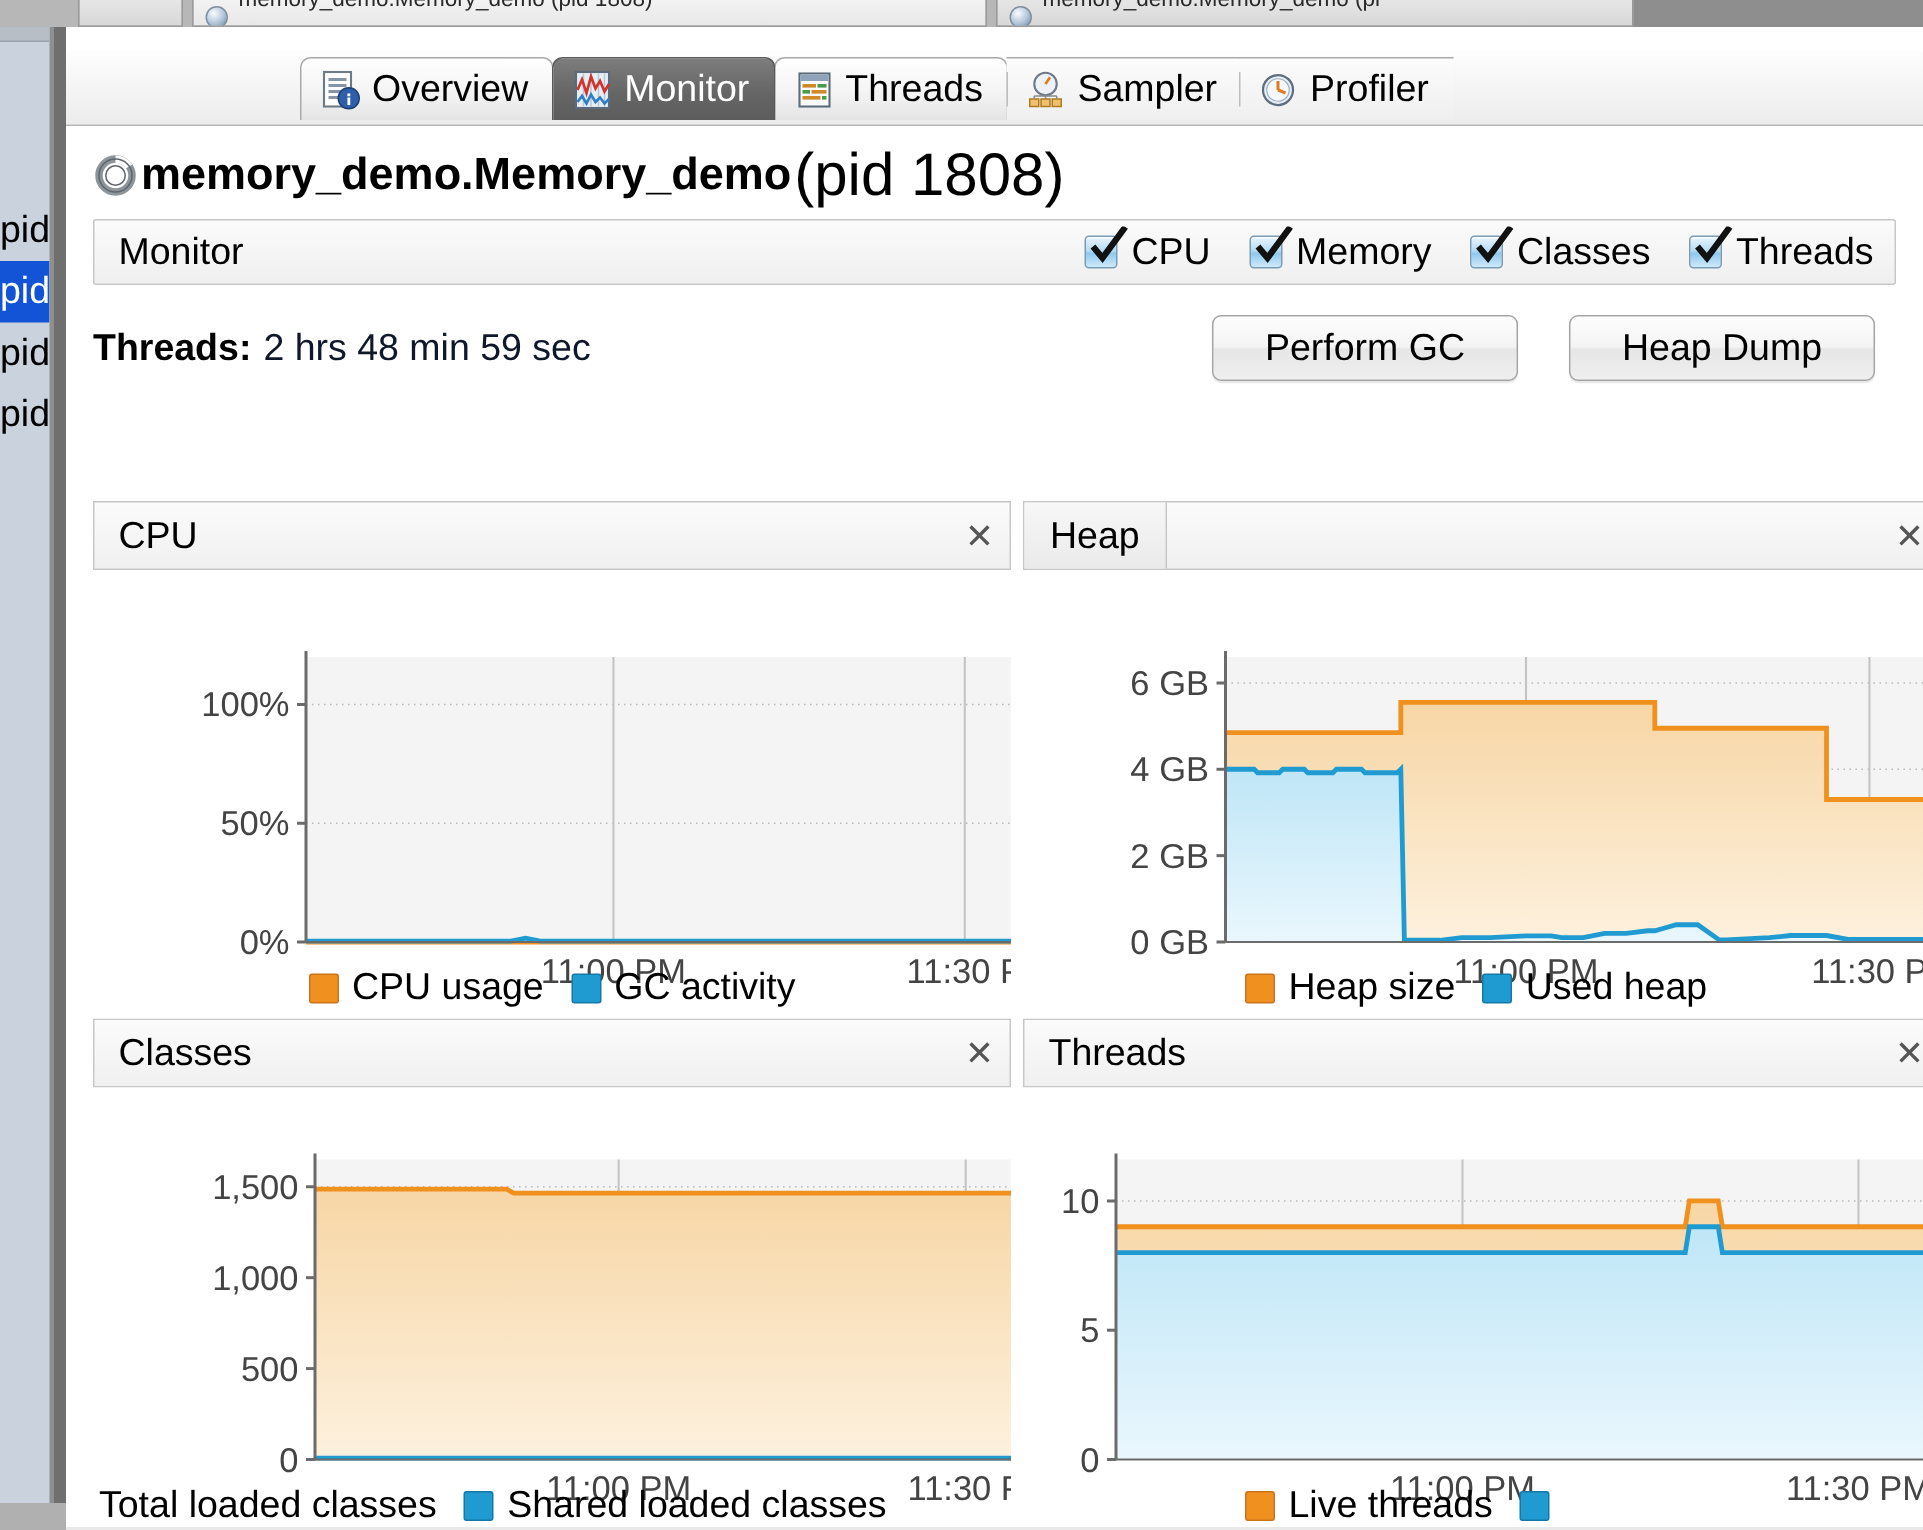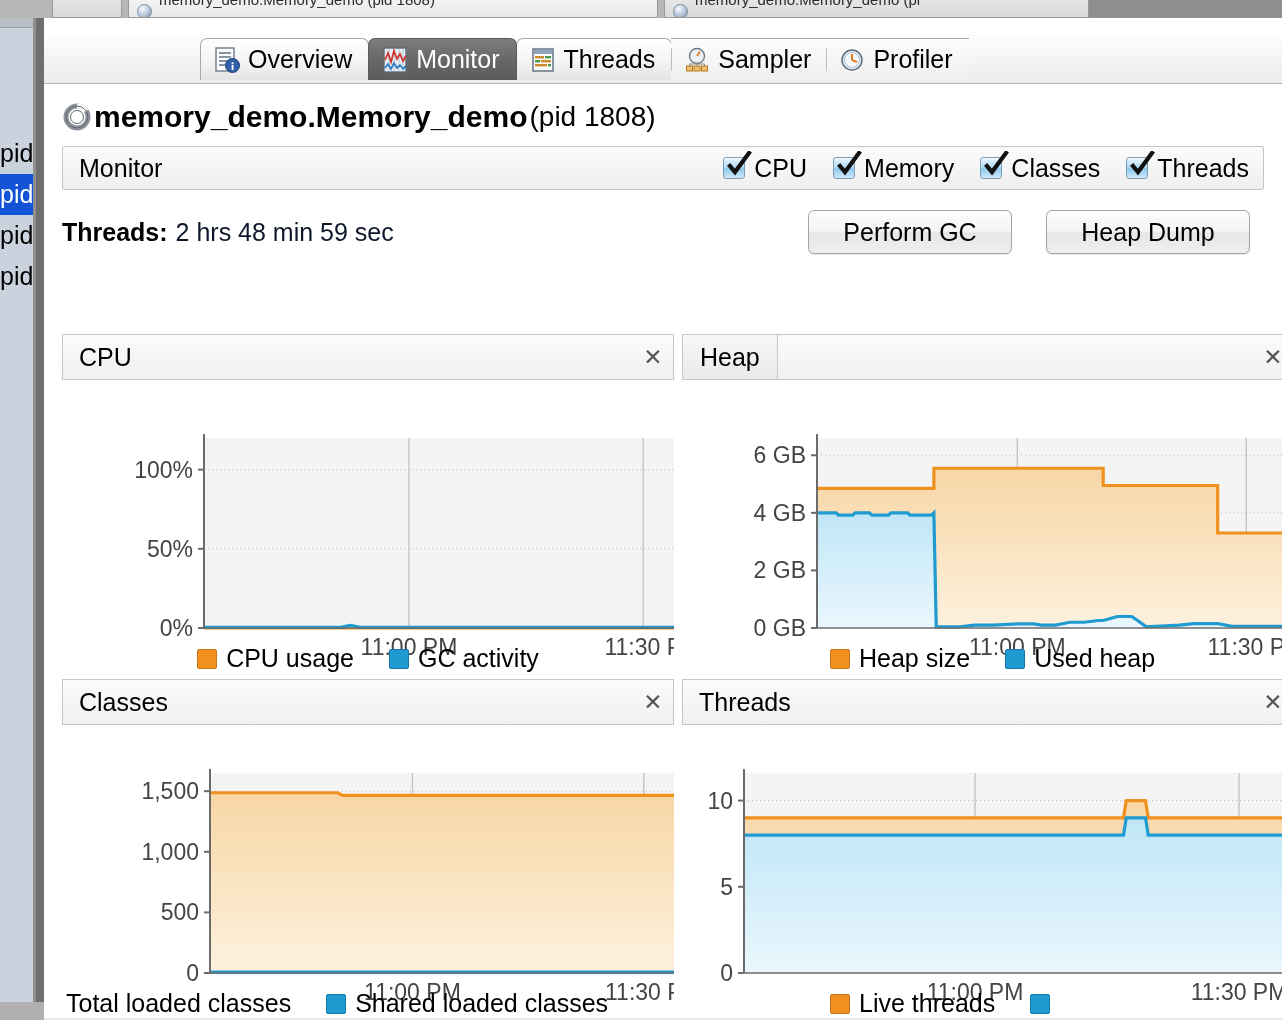--- a/index.html
+++ b/index.html
@@ -91,21 +91,21 @@
   .ticon { width: 26px; height: 28px; position: relative; flex: 0 0 auto; }
   .ticon svg { display:block; }
 
   
   #titlerow {
     height: 56px; display: flex; align-items: center; gap: 2px;
     padding: 10px 0 0 18px;
   }
   #titlerow .appicon { width: 30px; height: 30px; flex: 0 0 auto; }
   #titlerow .tname { font-size: 30px; font-weight: bold; color: #000; }
-  #titlerow .tpid  { font-size: 28px; font-weight: normal; color: #000; }
+  #titlerow .tpid  { font-size: 40px; font-weight: normal; color: #000; }
 
   
   #monitorbar {
     margin: 6px 18px 0 18px; height: 44px;
     background: linear-gradient(#fbfbfb, #efefef);
     border: 1px solid #c6c6c6; border-radius: 2px;
     display: flex; align-items: center; padding: 0 14px 0 16px;
   }
   #monitorbar .mtitle { font-size: 25px; color: #000; }
   #monitorbar .checks { margin-left: auto; display: flex; align-items: center; gap: 26px; }
@@ -167,21 +167,21 @@
     font-size: 25px; color: #000; padding: 0 17px; display: flex; align-items: center;
   }
   .phead .closex {
     margin-left: auto; width: 40px; display: flex; align-items: center; justify-content: center;
     font-size: 23px; color: #555; font-family: "Liberation Sans", sans-serif;
   }
   .pbody { position: relative; height: 299px; background: #ffffff; }
   .chartsvg { position: absolute; left: 0; top: 0; }
   .legend {
     position: absolute; left: 0; right: 0; bottom: 6px;
-    display: flex; align-items: center; justify-content: center; gap: 35px;
+    display: flex; align-items: center; justify-content: center; gap: 18px;
     font-size: 25px; color: #000; white-space: nowrap;
   }
   .legend .li { display: flex; align-items: center; gap: 9px; }
   .sw { width: 20px; height: 20px; border-radius: 2px; flex: 0 0 auto; }
   .sw.or { background: #F0901E; border: 1px solid #c9741a; }
   .sw.bl { background: #1F9BD1; border: 1px solid #1578a5; }
 
   
   .legend.left-clip { justify-content: flex-start; padding-left: 4px; }
   .legend.right-clip { justify-content: flex-start; padding-left: 148px; }

